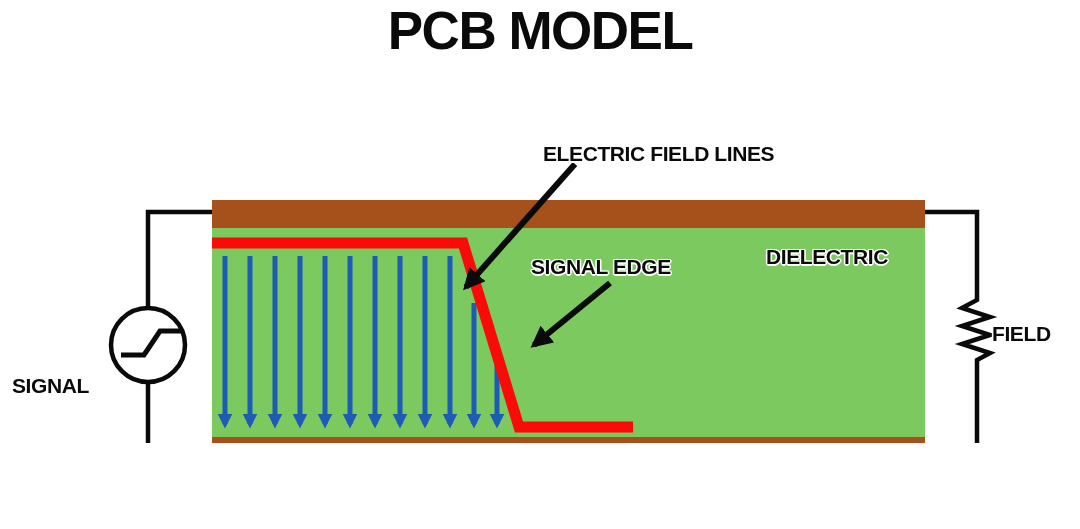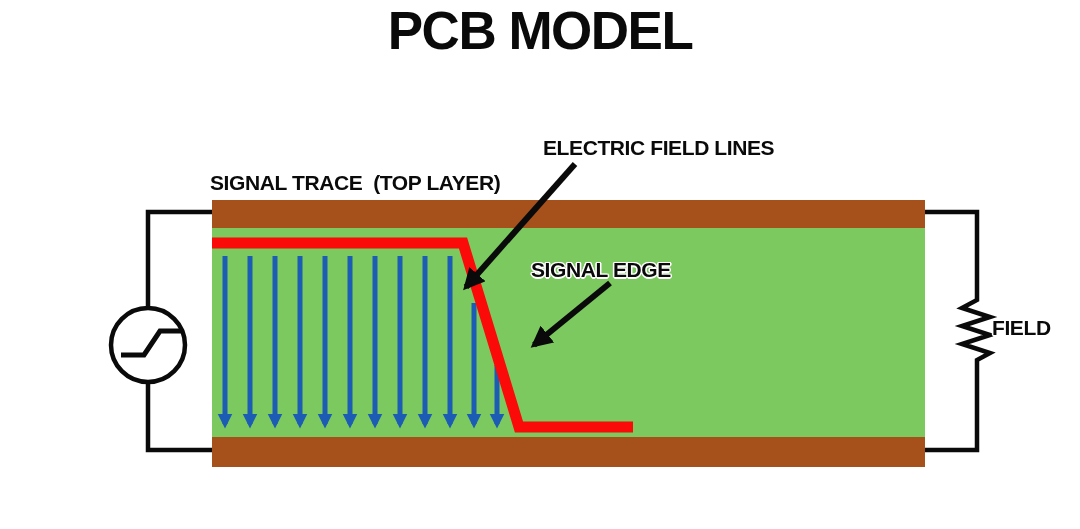--- a/index.html
+++ b/index.html
@@ -1,19 +1,19 @@
 <!DOCTYPE html>
 <html style="--bg: #ffffff; --ink: #0a0a0a; --copper: #a6511c; --green: #7bc95f; --red: #fa0a08; --blue: #1c5cb4;"><head>
 <meta charset="utf-8">
 <style>
   html,body { margin:0; padding:0; background:#ffffff; }
   .stage {
     position: relative;
     width: 1080px;
-    height: 529px;
+    height: 443px;
     background: var(--bg, #ffffff);
     font-family: "Liberation Sans", sans-serif;
     overflow: hidden;
   }
   .stage svg { position:absolute; left:0; top:0; }
 
   .title {
     position: absolute;
     left: 0; right: 0;
     top: 0;
@@ -30,25 +30,26 @@
     position: absolute;
     font-size: 21px;
     font-weight: 800;
     letter-spacing: -0.4px;
     color: var(--ink, #0a0a0a);
     line-height: 25px;
     white-space: pre;
     text-shadow:
       1.5px 0 0 #fff, -1.5px 0 0 #fff, 0 1.5px 0 #fff, 0 -1.5px 0 #fff,
       1px 1px 0 #fff, -1px -1px 0 #fff, 1px -1px 0 #fff, -1px 1px 0 #fff;
+    margin-top: 6px;
   }
 
   .lbl-signal-trace   { left: 210px; top: 170px; }
   .lbl-electric-field { left: 543px; top: 135px; }
-  .lbl-signal-edge    { left: 531px; top: 257px; }
+  .lbl-signal-edge    { left: 531px; top: 248px; }
   .lbl-dielectric     { left: 766px; top: 238px; }
   .lbl-signal-source  { left: 12px;  top: 312px; line-height: 27px; }
   .lbl-load           { left: 992px; top: 315px; }
   .lbl-return-plane   { left: 210px; top: 471px; }
 
   .fill-copper { fill: var(--copper, #a6511c); }
   .fill-green  { fill: var(--green, #7bc95f); }
   .stroke-red  { stroke: var(--red, #fa0a08); }
   .stroke-blue { stroke: var(--blue, #1c5cb4); }
   .stroke-ink  { stroke: var(--ink, #0a0a0a); }
@@ -103,25 +104,26 @@
     </g>
 
     <polyline class="stroke-ink" points="925,212 977,212 977,300 962,308 990,317 962,326 990,335 962,344 990,353 977,360 977,450 925,450" fill="none" stroke-width="4.5" stroke-linejoin="miter"></polyline>
 
     <g fill="none" stroke-width="6">
       <line class="stroke-ink" x1="575" y1="164" x2="466" y2="287" marker-end="url(#mInk)"></line>
       <line class="stroke-ink" x1="610" y1="283" x2="534" y2="345" marker-end="url(#mInk)"></line>
     </g>
   </svg>
 
-  <div class="lbl lbl-signal-trace">SIGNAL TRACE  (TOP LAYER)</div>
 
   <div class="lbl lbl-electric-field">ELECTRIC FIELD LINES</div>
 
   <div class="lbl lbl-signal-edge">SIGNAL EDGE</div>
 
+  <div class="lbl lbl-dielectric">DIELECTRIC</div>
 
   <div class="lbl lbl-signal-source">
+    <div>SIGNAL</div>
   </div>
 
   <div class="lbl lbl-load">FIELD</div>
 
 </div>
 
 </body></html>

